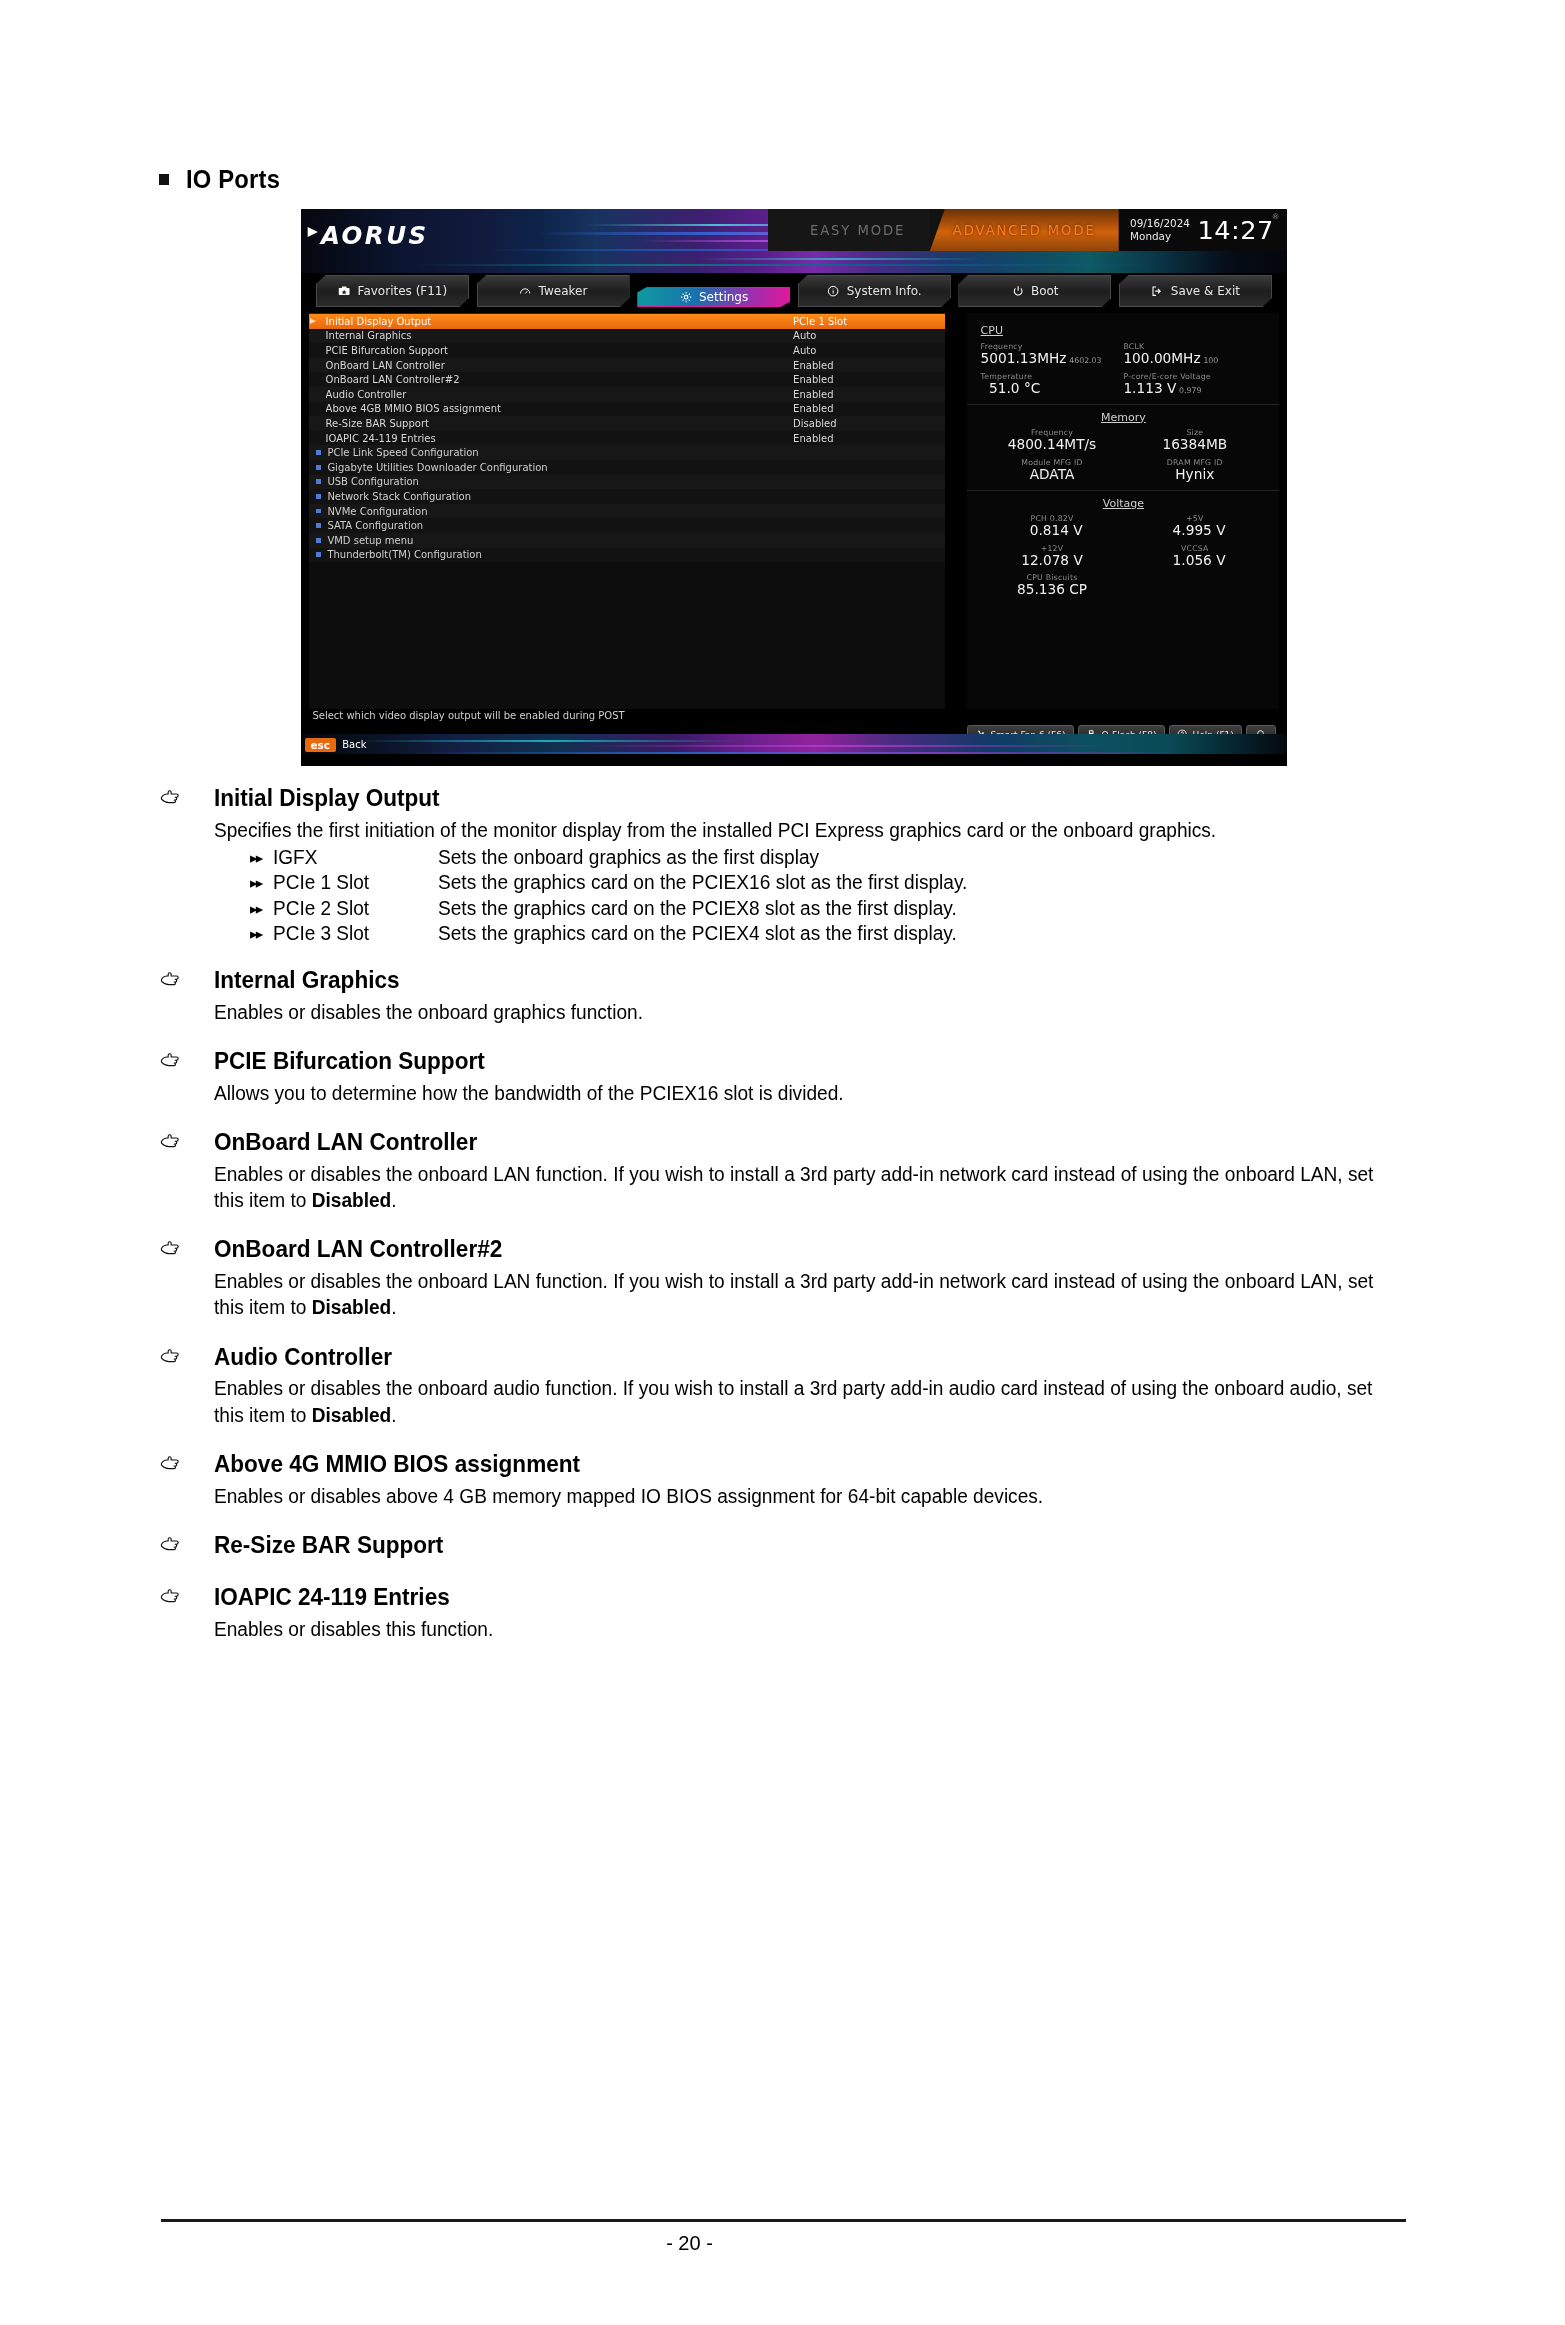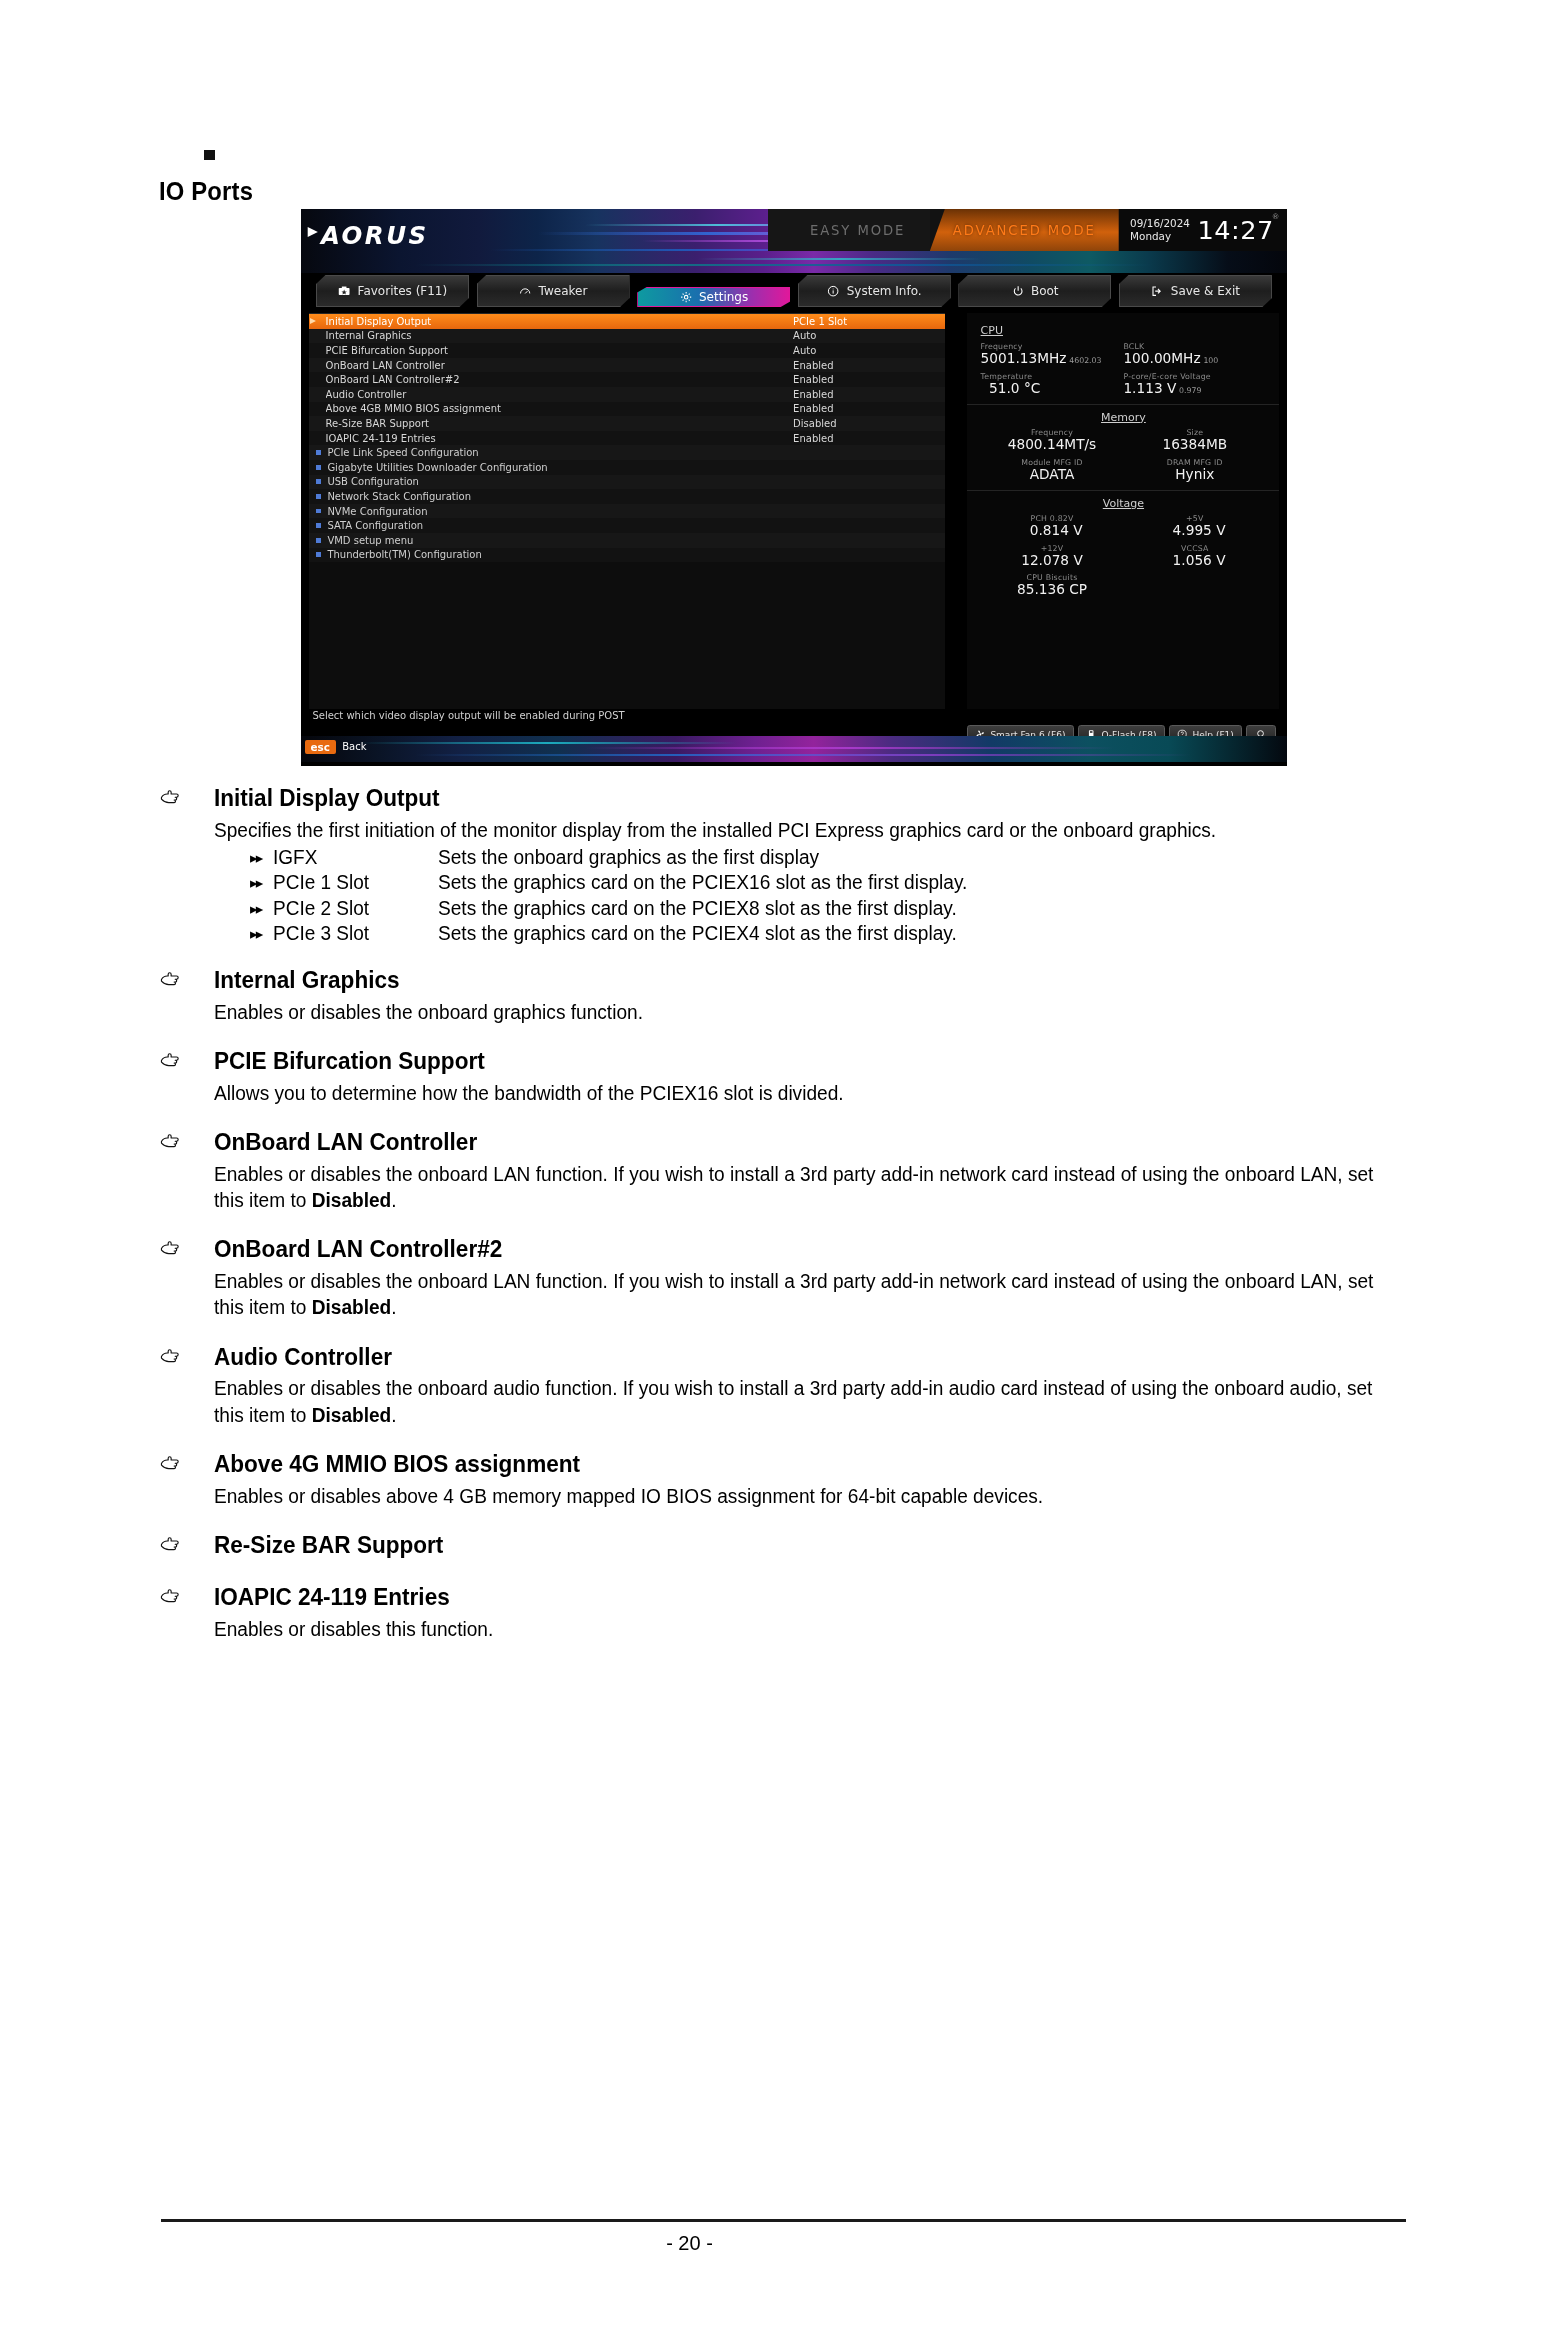--- a/index.html
+++ b/index.html
@@ -22,25 +22,24 @@
     left: 0; top: 0;
     width: 1565px;
     height: 2325px;
     overflow: hidden;
   }
 
   
   .section-head {
     position: absolute;
     left: 159px;
-    top: 150px;
+    top: 165px;
     display: flex;
     align-items: center;
     gap: 17px;
-    flex-direction: column;
   }
   .sq-bullet {
     width: 10.4px;
     height: 10.4px;
     background: #111;
     display: inline-block;
   }
   .section-head .title {
     font-size: 25.6px;
     font-weight: bold;
@@ -275,23 +274,23 @@
     color: #e4e4e4;
     background: linear-gradient(180deg,#3d3d3d,#232323);
     border: 0.9px solid #5a5a5a;
     border-radius: 2.8px;
   }
   .fnk svg { width: 10.4px; height: 10.4px; }
   .fnk.sq { padding: 2.8px 8.5px; }
 
   .bios-bottom {
     position: absolute;
-    left: 0; bottom: 4px;
+    left: 0; bottom: 12px;
     width: 100%;
-    height: 26px;
+    height: 20px;
     background:
       linear-gradient(90deg,#05060b 0%,#0a1426 8%,#122044 16%,#10304f 26%,
         #3a1a63 38%,#6e2090 46%,#93239c 52%,#4a2b80 60%,#123a66 70%,
         #0c5060 80%,#084a56 88%,#04080f 100%);
   }
   .bios-bottom .bs { position: absolute; height: 1.9px; opacity: .8; }
   .bios-bottom .b1 { left: 57px; top: 5.7px; width: 379px; background: linear-gradient(90deg,transparent,#20c8d8,transparent); }
   .bios-bottom .b2 { left: 284px; top: 11.4px; width: 530px; background: linear-gradient(90deg,transparent,#b43fd8,transparent); }
   .bios-bottom .b3 { left: 114px; top: 18px; width: 776px; background: linear-gradient(90deg,transparent,#1f6fd0,#8f3fd0,transparent); }
   .esc-chip {

